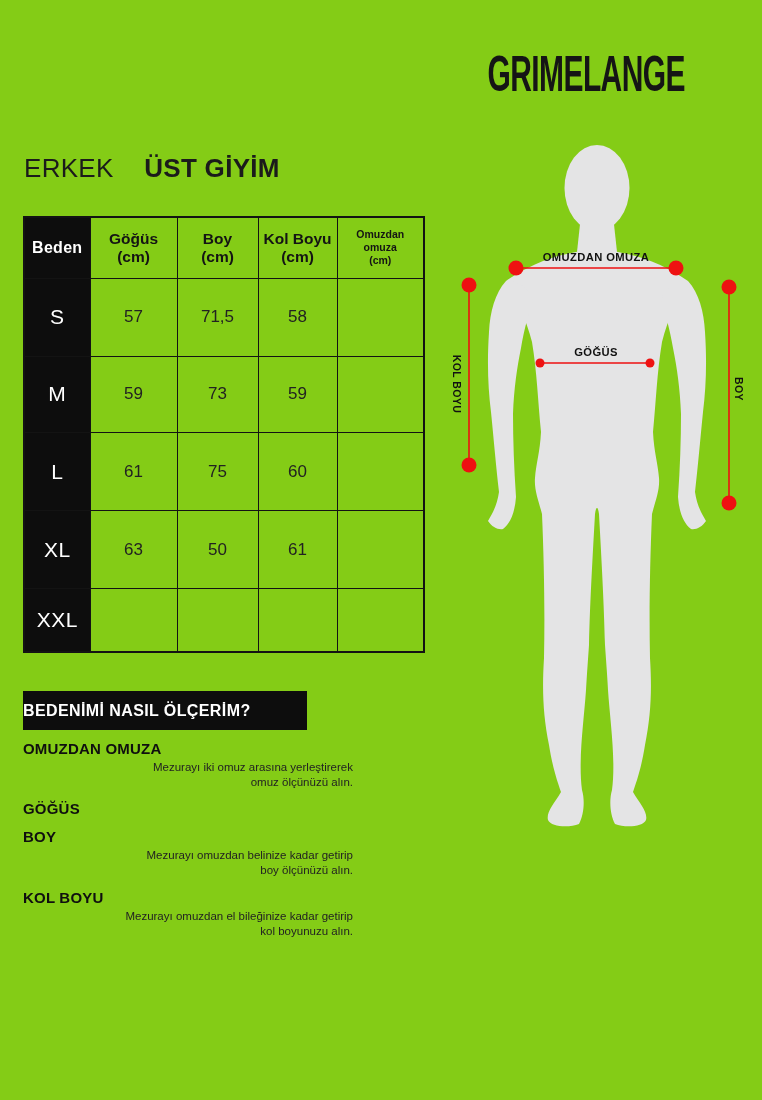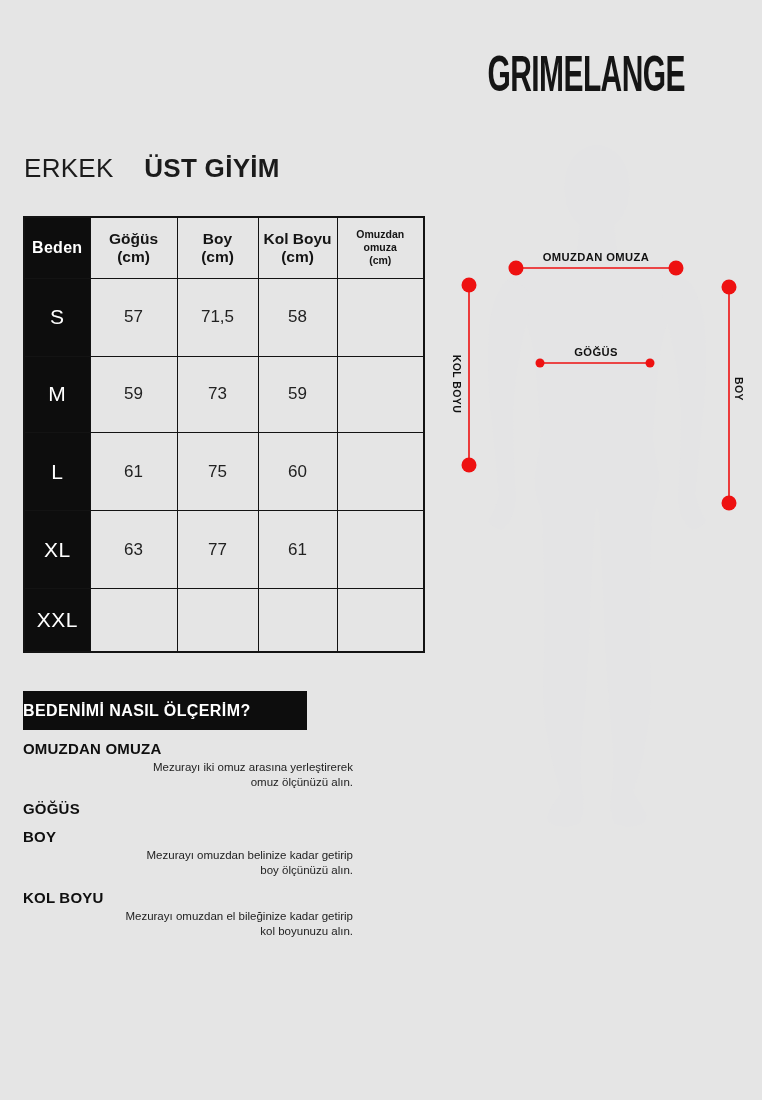--- a/index.html
+++ b/index.html
@@ -1,17 +1,17 @@
 <!DOCTYPE html>
 <html><head>
 <meta charset="utf-8">
 <style>
   html,body{margin:0;padding:0;background:#fff;}
   .page{
-    position:relative;width:762px;height:1100px;background:#e5e5e5;overflow:hidden;
+    position:relative;width:762px;height:1100px;background:#84cc16;overflow:hidden;
     font-family:"Liberation Sans","DejaVu Sans",sans-serif;color:#1a1a1a;
   }
   
   .logo{
     position:absolute;top:52px;right:77px;height:44px;line-height:44px;
     font-size:50px;font-weight:800;letter-spacing:-1px;color:#151515;
     transform:scaleX(0.60);transform-origin:right center;white-space:nowrap;
   }
   
   .page-title{
@@ -107,21 +107,21 @@
     <tr style="height:65px">
       <td class="size-cell">L</td>
       <td class="val-cell">61</td>
       <td class="val-cell">75</td>
       <td class="val-cell">60</td>
       <td class="val-cell"></td>
     </tr>
     <tr style="height:65px">
       <td class="size-cell">XL</td>
       <td class="val-cell">63</td>
-      <td class="val-cell">77</td>
+      <td class="val-cell">50</td>
       <td class="val-cell">61</td>
       <td class="val-cell"></td>
     </tr>
     <tr style="height:53px">
       <td class="size-cell">XXL</td>
       <td class="val-cell"></td>
       <td class="val-cell"></td>
       <td class="val-cell"></td>
       <td class="val-cell"></td>
     </tr>

